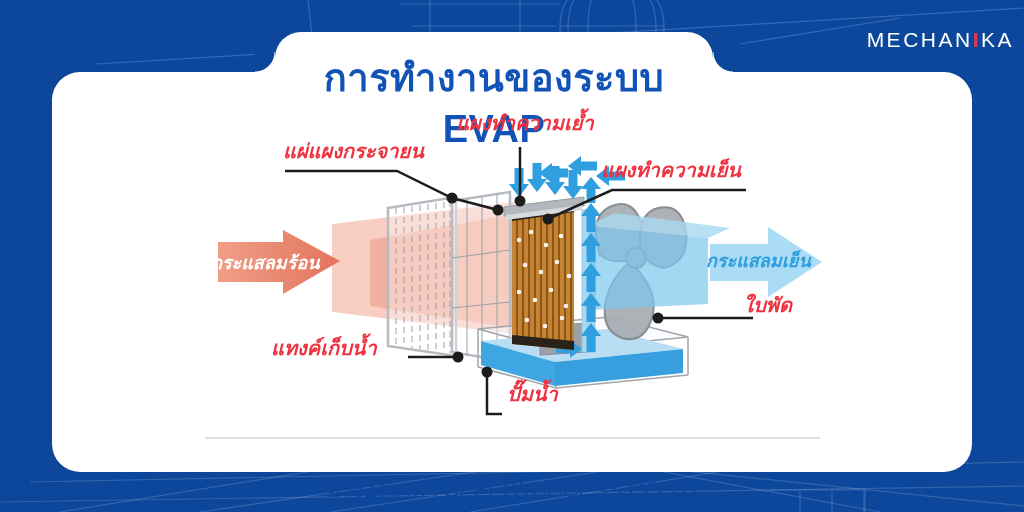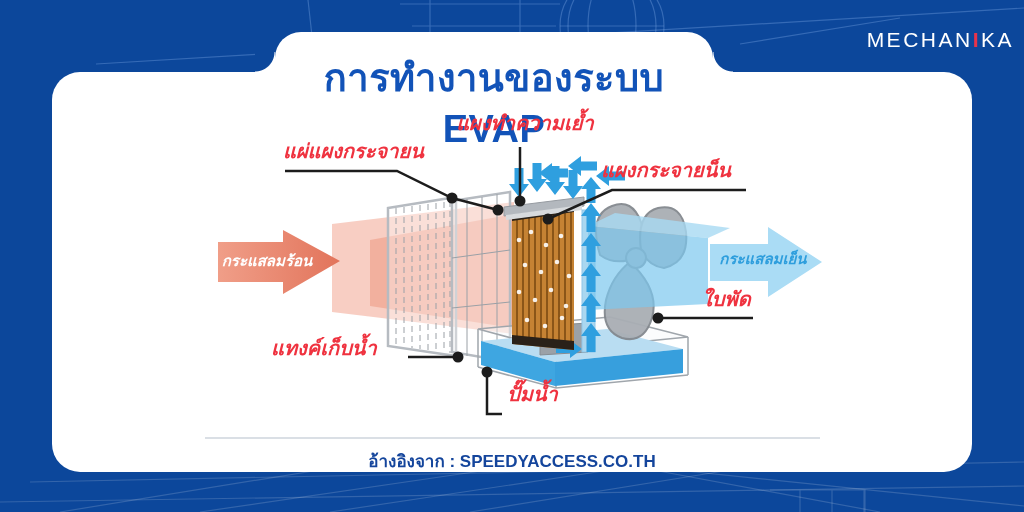--- a/index.html
+++ b/index.html
@@ -27,26 +27,26 @@
     letter-spacing:0.5px;
   }
   .logo{
     position:absolute;left:858px;top:28px;width:156px;z-index:3;
     text-align:right;font-size:21px;font-weight:500;color:#ffffff;letter-spacing:2.5px;
   }
   .logo .accent{color:#e8334a;font-weight:700;}
   .diagram{position:absolute;inset:0;z-index:2;pointer-events:none;}
   .lbl{position:absolute;z-index:3;font-style:italic;font-weight:700;line-height:1.25;}
   .lbl.red{color:var(--red);font-size:20px;}
-  .lbl.flow{font-size:15px;text-align:center;}
+  .lbl.flow{font-size:18px;text-align:left;}
   .lbl.hot{color:#ffffff;}
   .lbl.cool{color:var(--cool-txt);}
   .footer{
-    position:absolute;left:52px;top:447px;width:920px;z-index:3;
-    text-align:center;font-size:17px;font-weight:700;color:#14459c;
+    position:absolute;left:52px;top:472px;width:920px;z-index:3;
+    text-align:center;font-size:22px;font-weight:400;color:#14459c;
   }
 </style>
 </head>
 <body>
 
 <svg class="decor" width="1024" height="512" viewBox="0 0 1024 512">
   <g stroke="rgba(150,190,245,0.30)" stroke-width="1.2" fill="none">
     <path d="M308,0 L316,72"></path>
     <path d="M96,64 L1024,8"></path>
     <path d="M400,4 H560 M430,0 V32 M520,0 V32 M412,26 H556"></path>
@@ -220,20 +220,20 @@
     <circle cx="658" cy="318" r="5.5"></circle>
     <circle cx="458" cy="357" r="5.5"></circle>
     <circle cx="487" cy="372" r="5.5"></circle>
   </g>
 
   <line x1="205" y1="438" x2="820" y2="438" stroke="#dadfe5" stroke-width="2"></line>
 </svg>
 
 <div class="lbl red" style="left:283px;top:139px;width:160px;">แผ่แผงกระจายน</div>
 <div class="lbl red" style="left:450px;top:111px;width:150px;text-align:center;">แผงทำความเย้ำ</div>
-<div class="lbl red" style="left:601px;top:158px;width:160px;">แผงกระจายน็น</div>
+<div class="lbl red" style="left:601px;top:158px;width:160px;">แผงทำความเย็น</div>
 <div class="lbl flow hot" style="left:211px;top:252px;width:112px;">กระแสลมร้อน</div>
 <div class="lbl flow cool" style="left:706px;top:250px;width:114px;">กระแสลมเย็น</div>
-<div class="lbl red" style="left:702px;top:287px;width:90px;">ใบพัด</div>
+<div class="lbl red" style="left:702px;top:293px;width:90px;text-align:right;">ใบพัด</div>
 <div class="lbl red" style="left:271px;top:336px;width:120px;">แทงค์เก็บน้ำ</div>
 <div class="lbl red" style="left:507px;top:382px;width:90px;">ปั๊มน้ำ</div>
 
 <div class="footer">อ้างอิงจาก : SPEEDYACCESS.CO.TH</div>
 
 </body></html>

